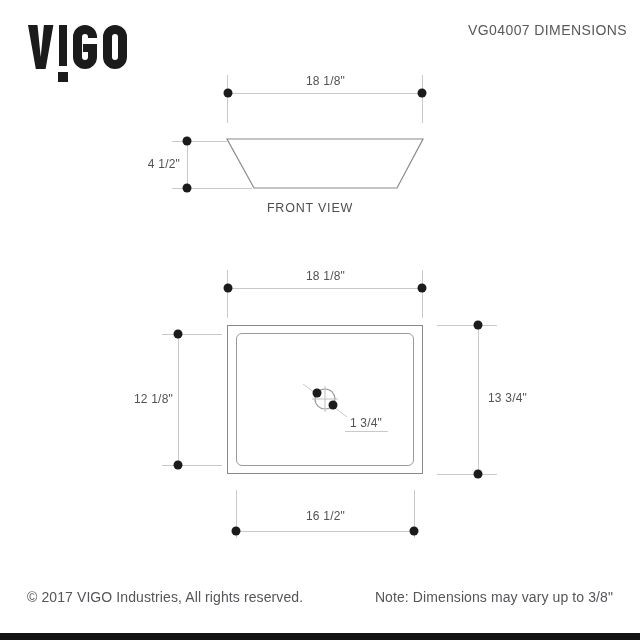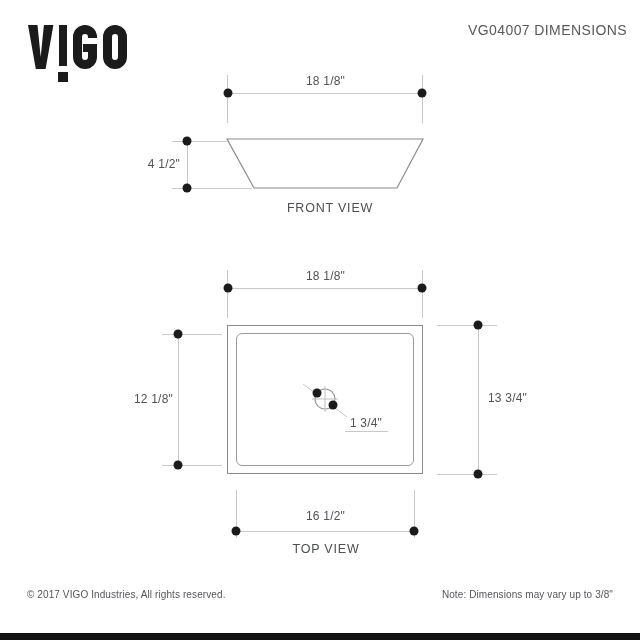--- a/index.html
+++ b/index.html
@@ -16,21 +16,21 @@
   }
   .dline{position:absolute;background:#c9c9c9;}
   .dot{
     position:absolute;width:9px;height:9px;border-radius:50%;background:#1b1b1b;
     transform:translate(-50%,-50%);
   }
   .rect-outer{position:absolute;border:1.5px solid #8a8a8a;background:#ffffff;box-sizing:border-box;}
   .rect-inner{position:absolute;border:1.2px solid #9a9a9a;border-radius:6px;background:#ffffff;box-sizing:border-box;}
   .center{text-align:center;}
   #header-title{position:absolute;top:22px;right:13px;font-size:14px;letter-spacing:.4px;color:#58595b;}
-  .footer-text{position:absolute;font-size:10px;color:#55565a;letter-spacing:.1px;white-space:nowrap;}
+  .footer-text{position:absolute;font-size:14px;color:#55565a;letter-spacing:.1px;white-space:nowrap;}
   #bottom-bar{position:absolute;left:0;bottom:0;width:640px;height:7px;background:#121212;}
 </style>
 </head>
 <body>
 
 <div id="canvas">
 
   <svg class="abs" style="left:28px;top:25px;" width="100" height="60" viewBox="0 0 100 60" aria-label="VIGO">
     <g fill="#1b1b1b">
 
@@ -63,21 +63,21 @@
     <polygon points="1,1 197,1 171,50 28,50" fill="#ffffff" stroke="#8a8a8a" stroke-width="1.2"></polygon>
   </svg>
 
   <div class="dline" style="left:172px;top:141px;width:55px;height:1px;"></div>
   <div class="dline" style="left:172px;top:188px;width:80px;height:1px;"></div>
   <div class="dline" style="left:187px;top:141px;width:1px;height:47px;"></div>
   <div class="dot" style="left:187px;top:141px;"></div>
   <div class="dot" style="left:187px;top:188px;"></div>
   <div class="dim-text" style="left:138px;top:157px;width:42px;text-align:right;">4 1/2"</div>
 
-  <div class="view-label" style="left:240px;top:201px;width:180px;">FRONT VIEW</div>
+  <div class="view-label" style="left:220px;top:201px;width:180px;">FRONT VIEW</div>
 
   <div class="dline" style="left:227px;top:270px;width:1px;height:48px;"></div>
   <div class="dline" style="left:422px;top:270px;width:1px;height:48px;"></div>
   <div class="dline" style="left:228px;top:288px;width:195px;height:1px;"></div>
   <div class="dot" style="left:228px;top:288px;"></div>
   <div class="dot" style="left:422px;top:288px;"></div>
   <div class="dim-text center" style="left:228px;top:269px;width:195px;">18 1/8"</div>
 
   <div class="rect-outer" style="left:227px;top:325px;width:196px;height:149px;"></div>
   <div class="rect-inner" style="left:236px;top:333px;width:178px;height:133px;"></div>
@@ -107,19 +107,18 @@
   <div class="dot" style="left:478px;top:474px;"></div>
   <div class="dim-text" style="left:488px;top:391px;">13 3/4"</div>
 
   <div class="dline" style="left:236px;top:490px;width:1px;height:48px;"></div>
   <div class="dline" style="left:414px;top:490px;width:1px;height:48px;"></div>
   <div class="dline" style="left:237px;top:531px;width:177px;height:1px;"></div>
   <div class="dot" style="left:236px;top:531px;"></div>
   <div class="dot" style="left:414px;top:531px;"></div>
   <div class="dim-text center" style="left:236px;top:509px;width:179px;">16 1/2"</div>
 
-  <div class="view-label" style="left:236px;top:542px;width:180px;">TOP VIEW</div>
 
   <div class="footer-text" style="left:27px;top:589px;">© 2017 VIGO Industries, All rights reserved.</div>
   <div class="footer-text" style="right:27px;top:589px;margin-left:20px;">Note: Dimensions may vary up to 3/8"</div>
   <div id="bottom-bar"></div>
 
 </div>
 
 </body></html>

